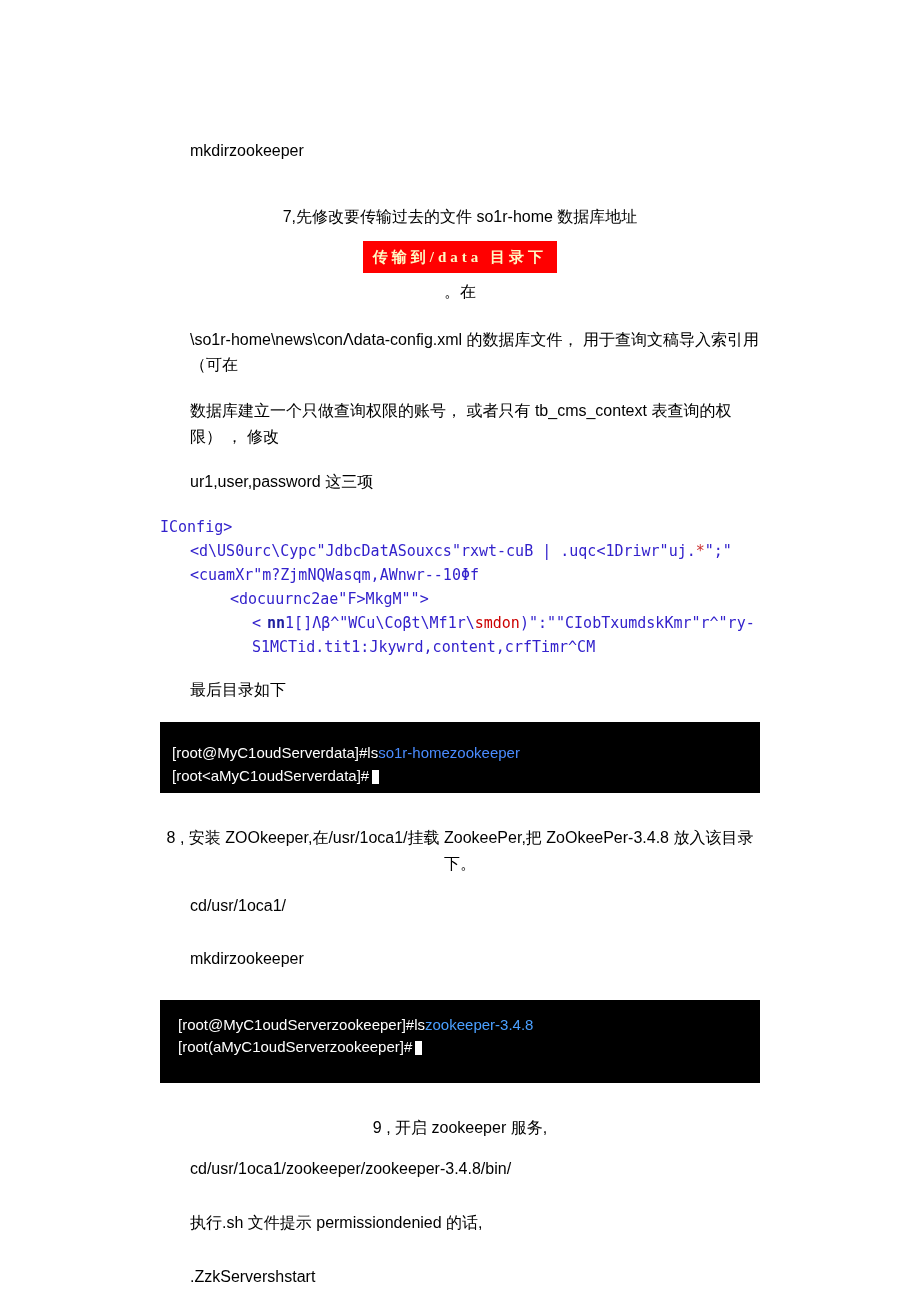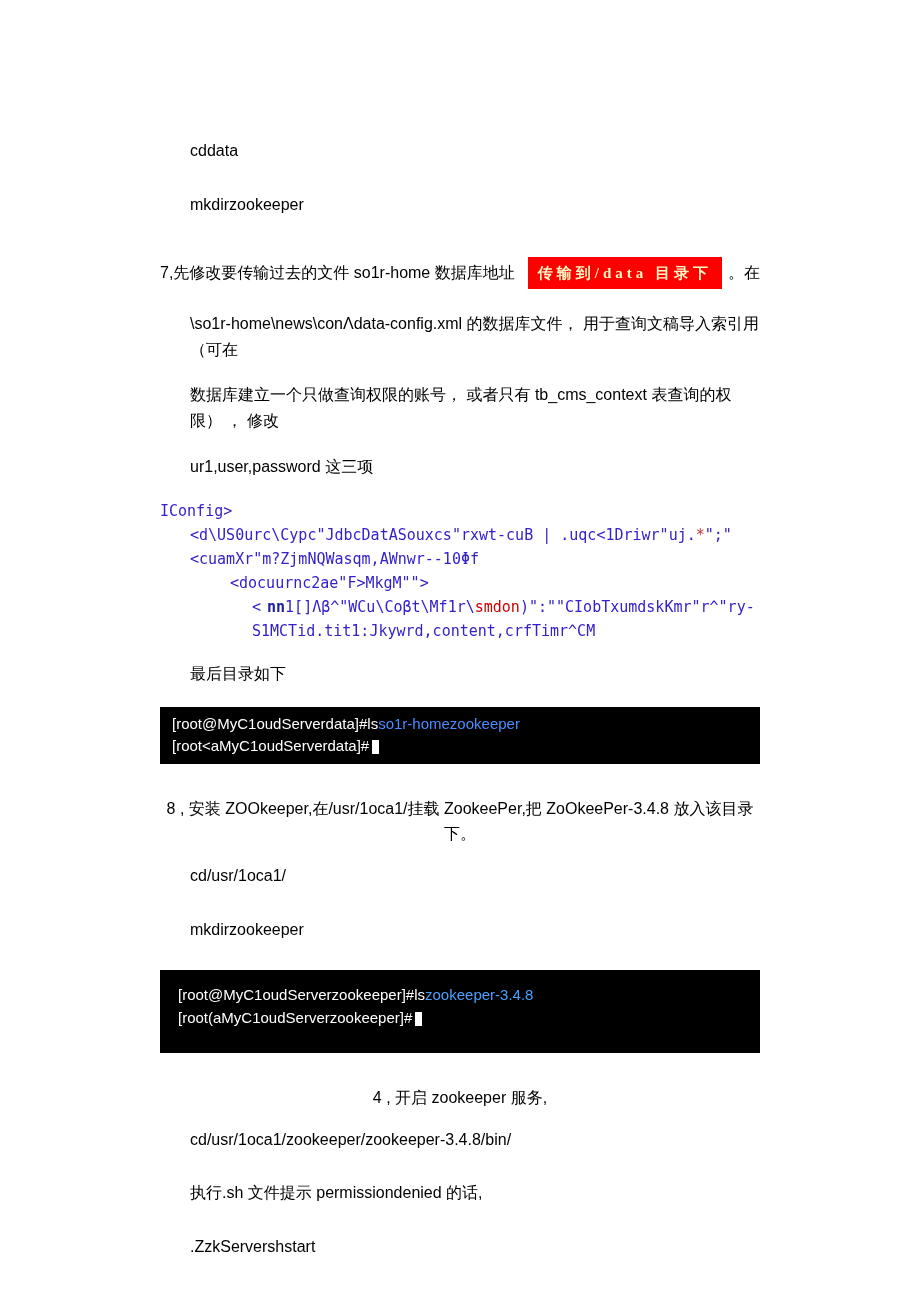--- a/index.html
+++ b/index.html
@@ -54,21 +54,21 @@
   .xml-line2 { padding-left: 30px; }
   .xml-line3 { padding-left: 70px; }
   .xml-line4 { padding-left: 92px; }
   .red-text { color: #cc0000; }
   .bold-blue { color: #2020a0; font-weight: bold; margin-left: 6px; }
   .term-block {
     background: #000;
     color: #fff;
     font-family: Arial, sans-serif;
     font-size: 15px;
-    padding: 6px 12px 6px 12px;
+    padding: 20px 12px 6px 12px;
     margin: 6px 0 32px 0;
     line-height: 1.5;
   }
   .term-block-pad {
     padding: 14px 18px 24px 18px;
   }
   .term-blue { color: #4a8cff; }
   .term-cyan { color: #4aa0ff; }
   .cursor {
     display: inline-block;
@@ -77,28 +77,28 @@
     background: #fff;
     vertical-align: middle;
     margin-left: 3px;
   }
   .step-text {
     margin: 30px 0 16px 0;
     text-align: center;
   }
   .section-gap {
     margin-top: 40px;
+    flex-direction: column;
   }
 </style>
 </head>
 <body>
 
 <div class="page">
 
-  <div class="indent para">cddata</div>
 
   <div class="indent para">mkdirzookeeper</div>
 
   <div class="step-row section-gap">
     <span>7,先修改要传输过去的文件 so1r-home 数据库地址</span>
     <span style="flex:1"></span>
     <span class="red-stamp">传输到/data 目录下</span>
     <span class="stamp-tail">。在</span>
   </div>
 
@@ -135,19 +135,19 @@
 
   <div class="term-block term-block-pad indent">
     <div>
       <span>[root@MyC1oudServerzookeeper]#ls</span><span class="term-cyan">zookeeper-3.4.8</span>
     </div>
     <div>
       <span>[root(aMyC1oudServerzookeeper]#</span><span class="cursor"></span>
     </div>
   </div>
 
-  <div class="step-text" style="margin-top:10px">4  , 开启 zookeeper 服务,</div>
+  <div class="step-text" style="margin-top:10px">9  , 开启 zookeeper 服务,</div>
 
   <div class="indent para">cd/usr/1oca1/zookeeper/zookeeper-3.4.8/bin/</div>
   <div class="indent para">执行.sh 文件提示 permissiondenied 的话,</div>
   <div class="indent para">.ZzkServershstart</div>
 
 </div>
 
 </body></html>

